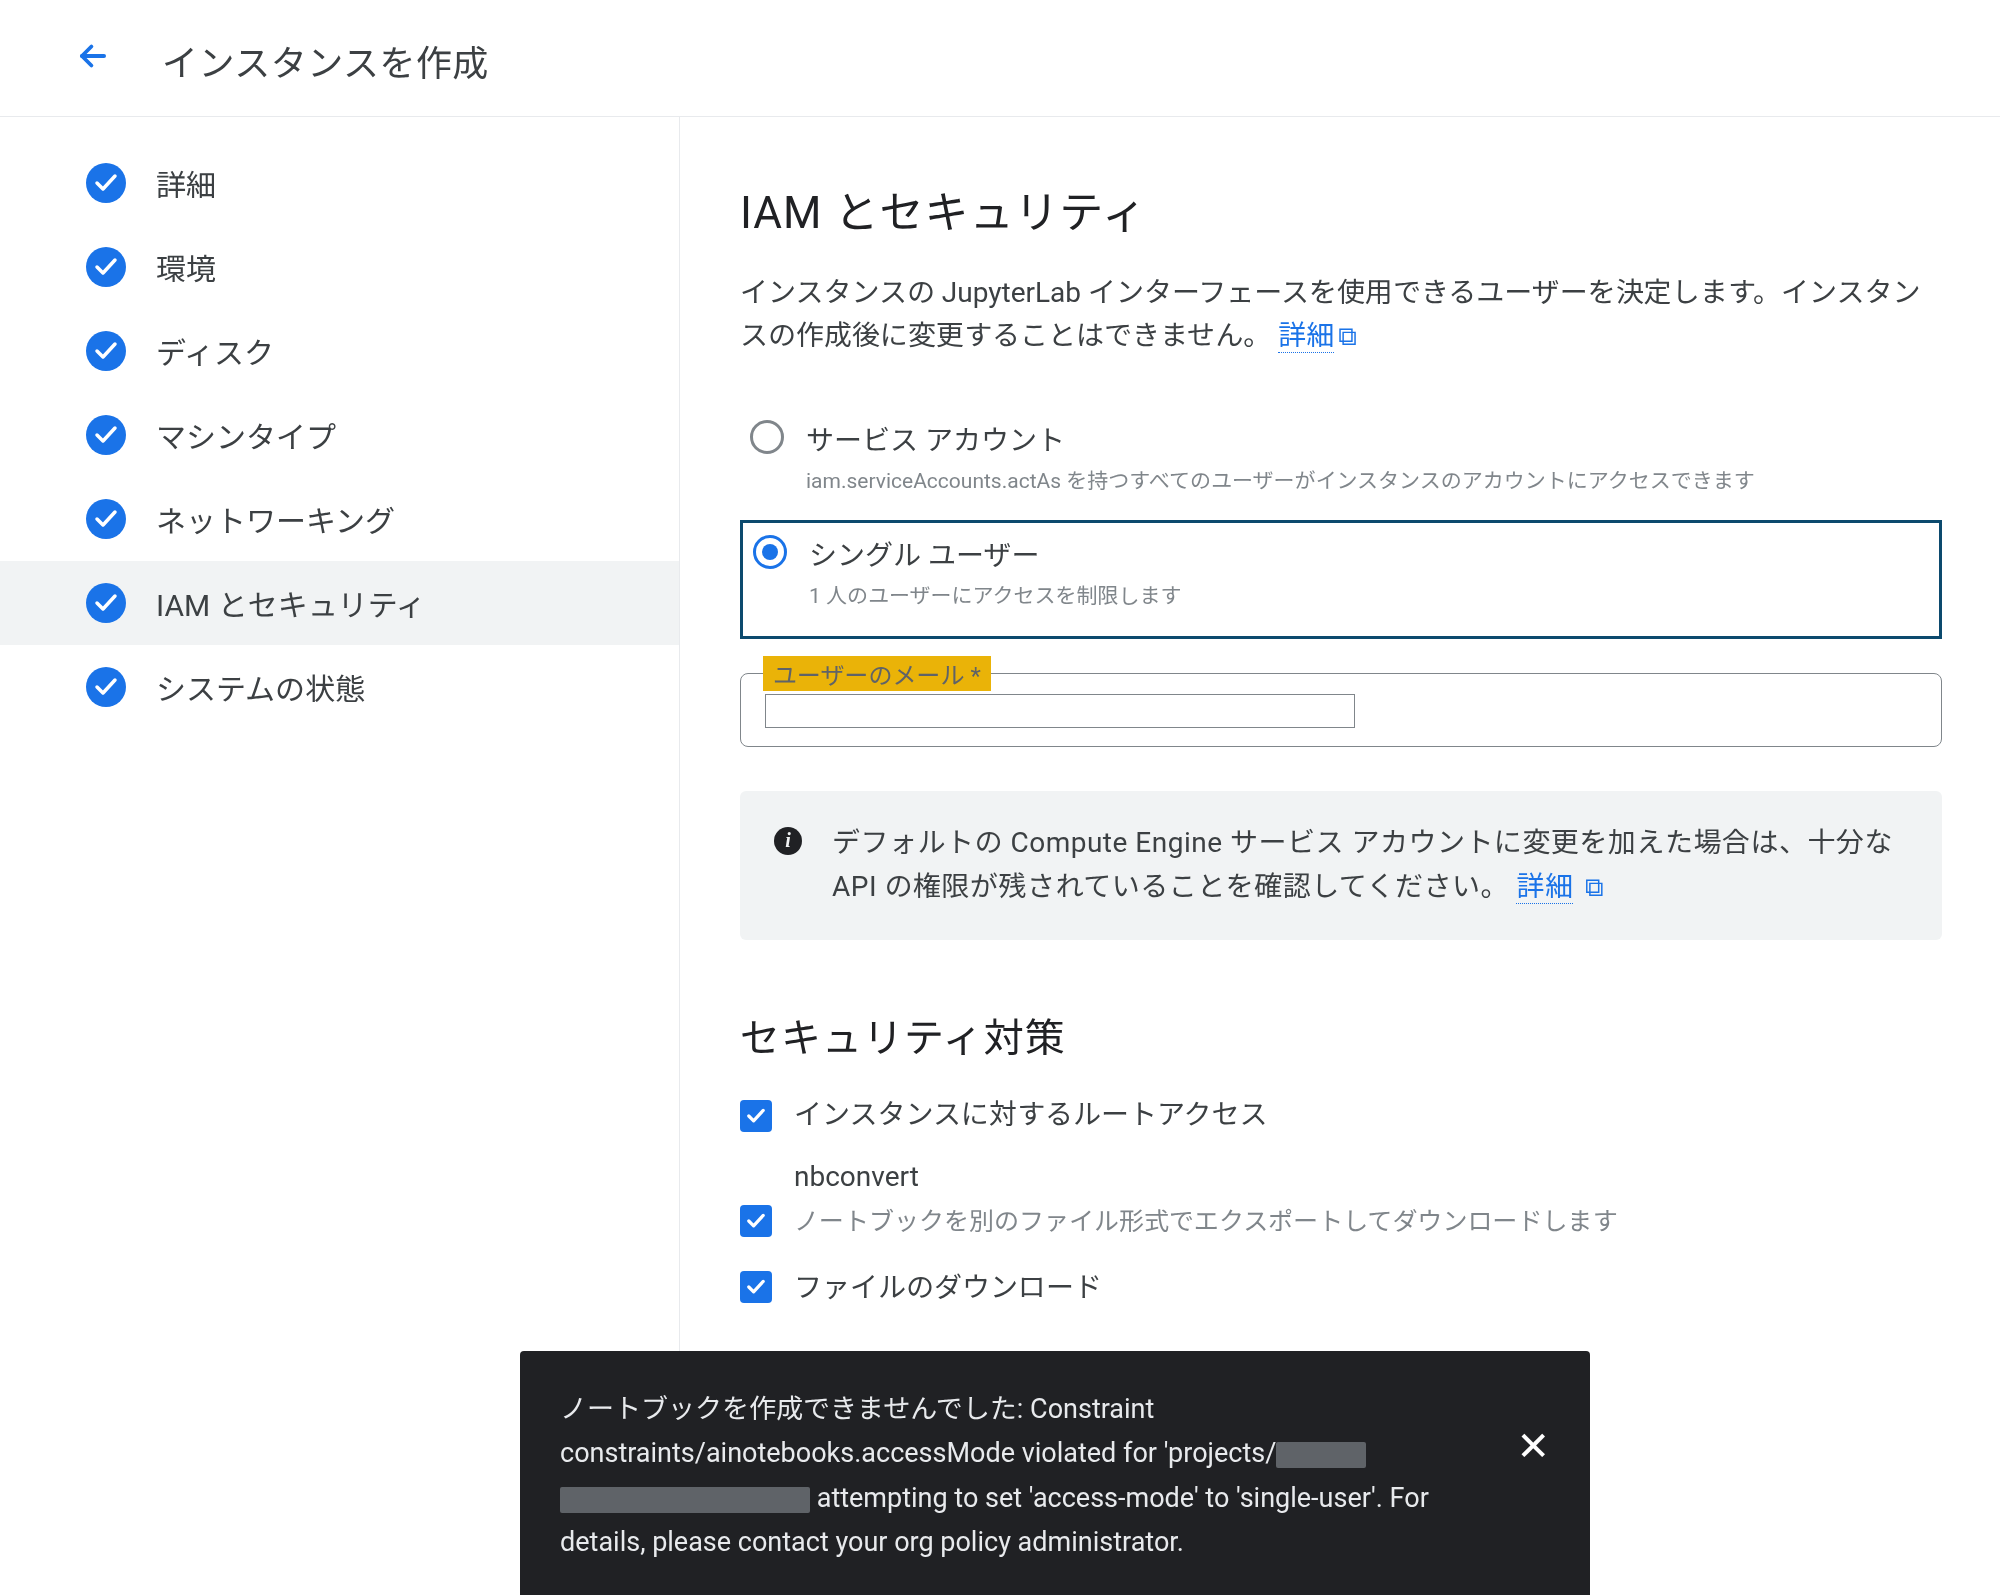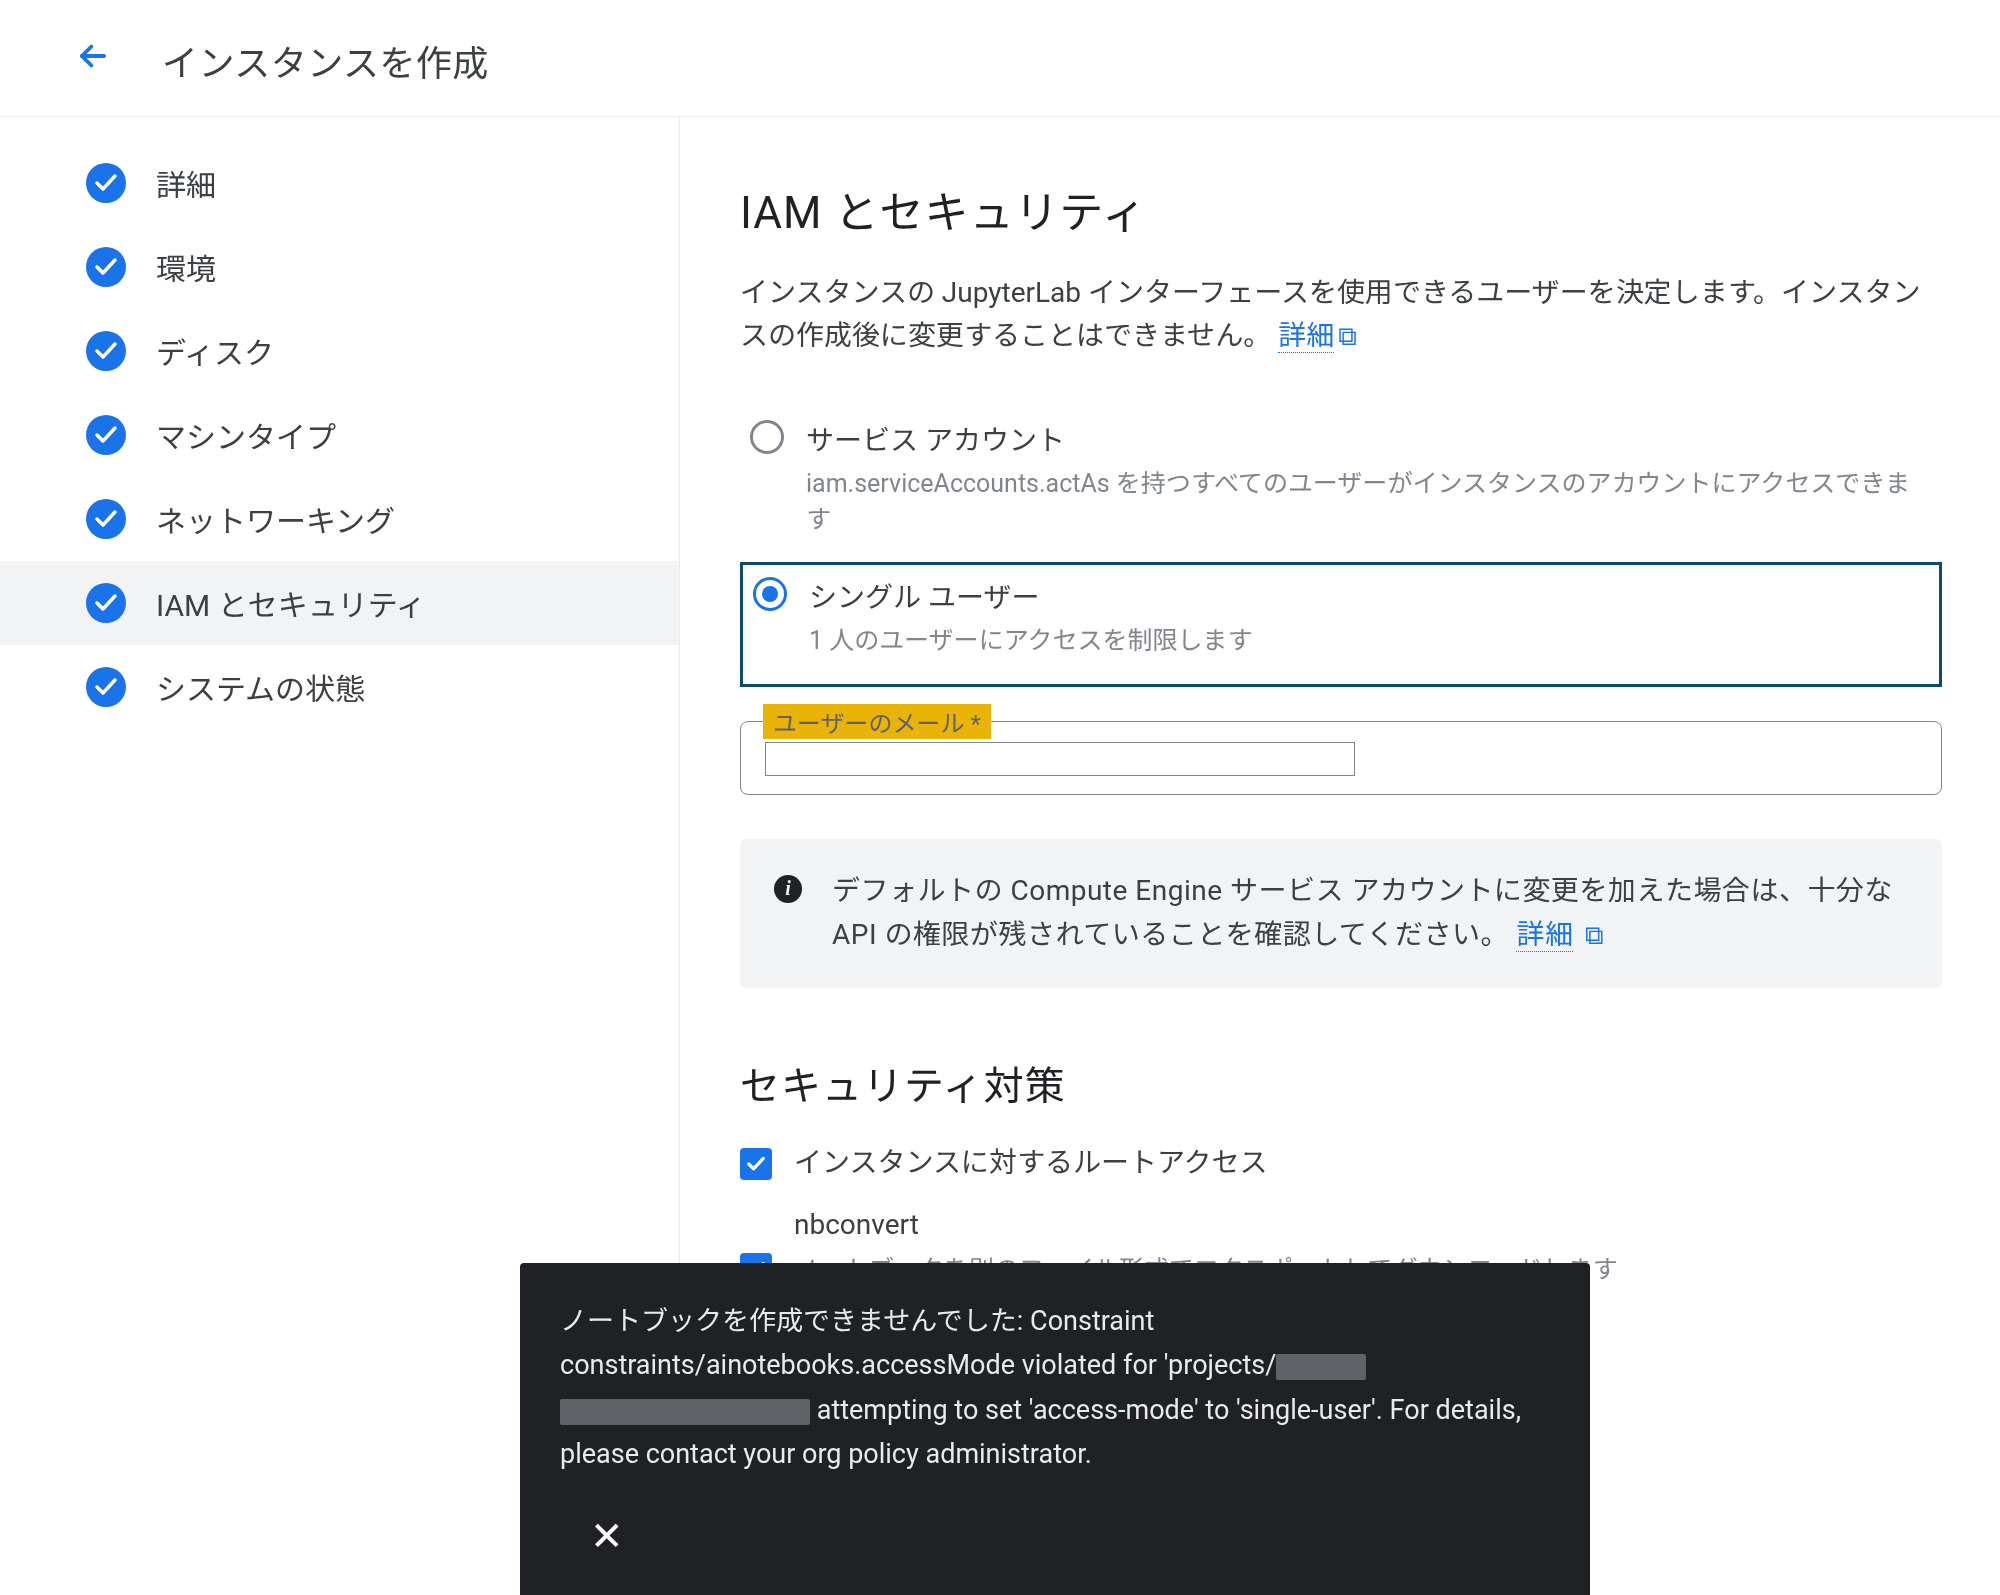--- a/index.html
+++ b/index.html
@@ -115,24 +115,25 @@
   width: 16px;
   height: 16px;
   border-radius: 50%;
   background: #1a73e8;
 }
 .radio-label {
   font-size: 28px;
   color: #3c4043;
 }
 .radio-sub {
-  font-size: 25px;
+  font-size: 21px;
   color: #80868b;
   margin-top: 8px;
   line-height: 1.45;
+  text-align: center;
 }
 .highlight-box {
   border: 3px solid #0c4a6e;
   padding: 0;
 }
 .field-wrap {
   position: relative;
   border: 1px solid #80868b;
   border-radius: 8px;
   margin-top: 20px;
@@ -225,27 +226,26 @@
 .partial-row { margin-top: 28px; display: flex; align-items: center; }
 .partial-label { font-size: 28px; color: #3c4043; }
 
 .toast {
   position: absolute;
   left: 520px;
   bottom: 0;
   width: 1070px;
   background: #202124;
   color: #e8eaed;
-  padding: 36px 40px 38px 40px;
+  padding: 36px 40px 30px 40px;
   font-size: 27px;
   line-height: 1.65;
   border-radius: 4px 4px 0 0;
   display: flex;
   align-items: flex-start;
-  flex-direction: column;
 }
 .toast-text { flex: 1; }
 .toast-redact {
   display: inline-block;
   background: #5f6368;
   height: 26px;
   vertical-align: middle;
   border-radius: 2px;
 }
 .toast-close {

